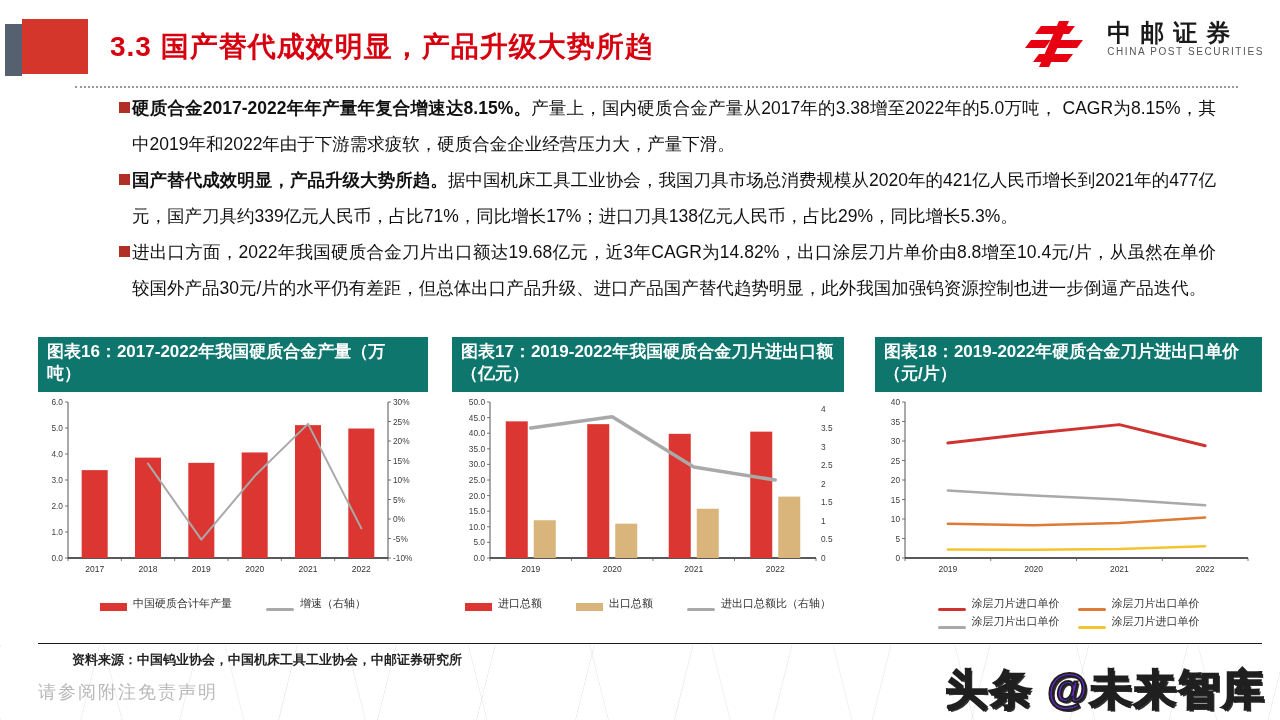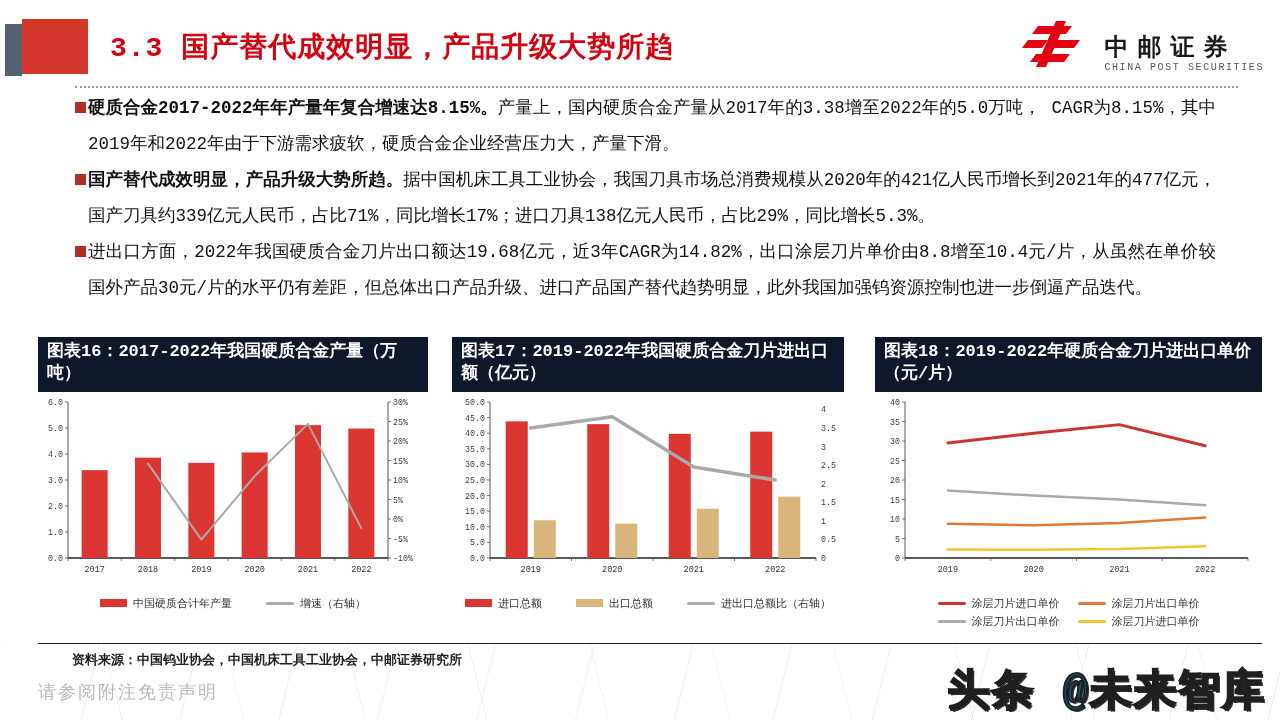--- a/index.html
+++ b/index.html
@@ -1,63 +1,63 @@
 <!DOCTYPE html>
 <html><head>
 <meta charset="utf-8">
 <style>
   * { margin:0; padding:0; box-sizing:border-box; }
   html,body { background:#fff; }
   .page {
     position:relative; width:1280px; height:720px; overflow:hidden;
-    background:#ffffff; font-family:Liberation Mono, monospace;
+    background:#ffffff; font-family:Liberation Sans, sans-serif;
   }
   
   .deco-slate { position:absolute; left:5px; top:24px; width:17px; height:52px; background:#55616e; }
   .deco-red   { position:absolute; left:22px; top:19px; width:66px; height:55px; background:#d5362c; }
   .page-title {
     position:absolute; left:110px; top:28px; font-size:28px; font-weight:bold;
     color:#d7000f; letter-spacing:1px; white-space:nowrap;
   }
   
-  .logo { position:absolute; right:16px; top:20px; display:flex; align-items:flex-end; gap:24px; }
+  .logo { position:absolute; right:16px; top:20px; display:flex; align-items:flex-start; gap:24px; }
   .logo-texts { display:flex; flex-direction:column; align-items:flex-start; }
   .logo-cn { font-size:24px; font-weight:bold; color:#1a1a1a; letter-spacing:9px; line-height:1.1; white-space:nowrap; }
   .logo-en { font-size:10px; color:#555; letter-spacing:1.6px; white-space:nowrap; }
   .dotted-rule { position:absolute; left:75px; right:42px; top:86px; border-top:2px dotted #9a9a9a; }
   
   .bullets { position:absolute; left:88px; top:90px; width:1128px; font-size:17.5px;
     line-height:36px; color:#111; text-align:justify; }
-  .bullet { position:relative; }
+  .bullet { position:relative;margin-left:44px; }
   .bullet .sq { position:absolute; left:-13px; top:12px; width:11px; height:11px; background:#b03028; }
   .bullet b { font-weight:bold; }
   
   .panel { position:absolute; top:337px; }
   .panel-1 { left:38px;  width:390px; }
   .panel-2 { left:452px; width:392px; }
   .panel-3 { left:875px; width:387px; }
   .chart-header {
-    background:#0f172a; color:#fff; font-size:17px; font-weight:bold;
+    background:#0f766e; color:#fff; font-size:17px; font-weight:bold;
     line-height:1.32; padding:4px 9px 6px 9px; min-height:47px;
   }
   .chart-svg { display:block; width:100%; height:200px; background:#fff; }
   .legend { display:flex; justify-content:center; align-items:center; gap:34px;
     font-size:11px; color:#333; margin-top:4px; }
   .legend.grid { display:grid; grid-template-columns:auto auto; justify-content:center;
     column-gap:18px; row-gap:3px; }
-  .legend-item { display:flex; align-items:center; gap:6px; white-space:nowrap; }
+  .legend-item { display:flex; align-items:flex-end; gap:6px; white-space:nowrap; }
   .sw-bar  { display:inline-block; width:27px; height:8px; }
   .sw-line { display:inline-block; width:28px; height:3px; border-radius:2px; }
   
   .footer-rule { position:absolute; left:38px; right:18px; top:643px; border-top:1.5px solid #1a1a1a; }
   .source { position:absolute; left:72px; top:651px; font-size:13px; font-weight:bold; color:#222; }
   .disclaimer { position:absolute; left:38px; top:680px; font-size:18px; color:#b9b9b9; letter-spacing:2px; }
   .brand-watermark {
     position:absolute; right:14px; top:662px; font-size:42px; font-weight:bold;
-    color:#0369a1; letter-spacing:2px; -webkit-text-stroke:2px #1f1f1f;
+    color:#6d28d9; letter-spacing:2px; -webkit-text-stroke:2px #1f1f1f;
     text-shadow:2px 2px 0 #333;
   }
   .diag-lines { position:absolute; left:0; right:0; top:645px; height:75px; pointer-events:none;
     background:
       repeating-linear-gradient(104deg, rgba(0,0,0,0.06) 0 1px, transparent 1px 96px),
       repeating-linear-gradient(76deg,  rgba(0,0,0,0.05) 0 1px, transparent 1px 118px);
   }
 </style>
 </head>
 <body>

